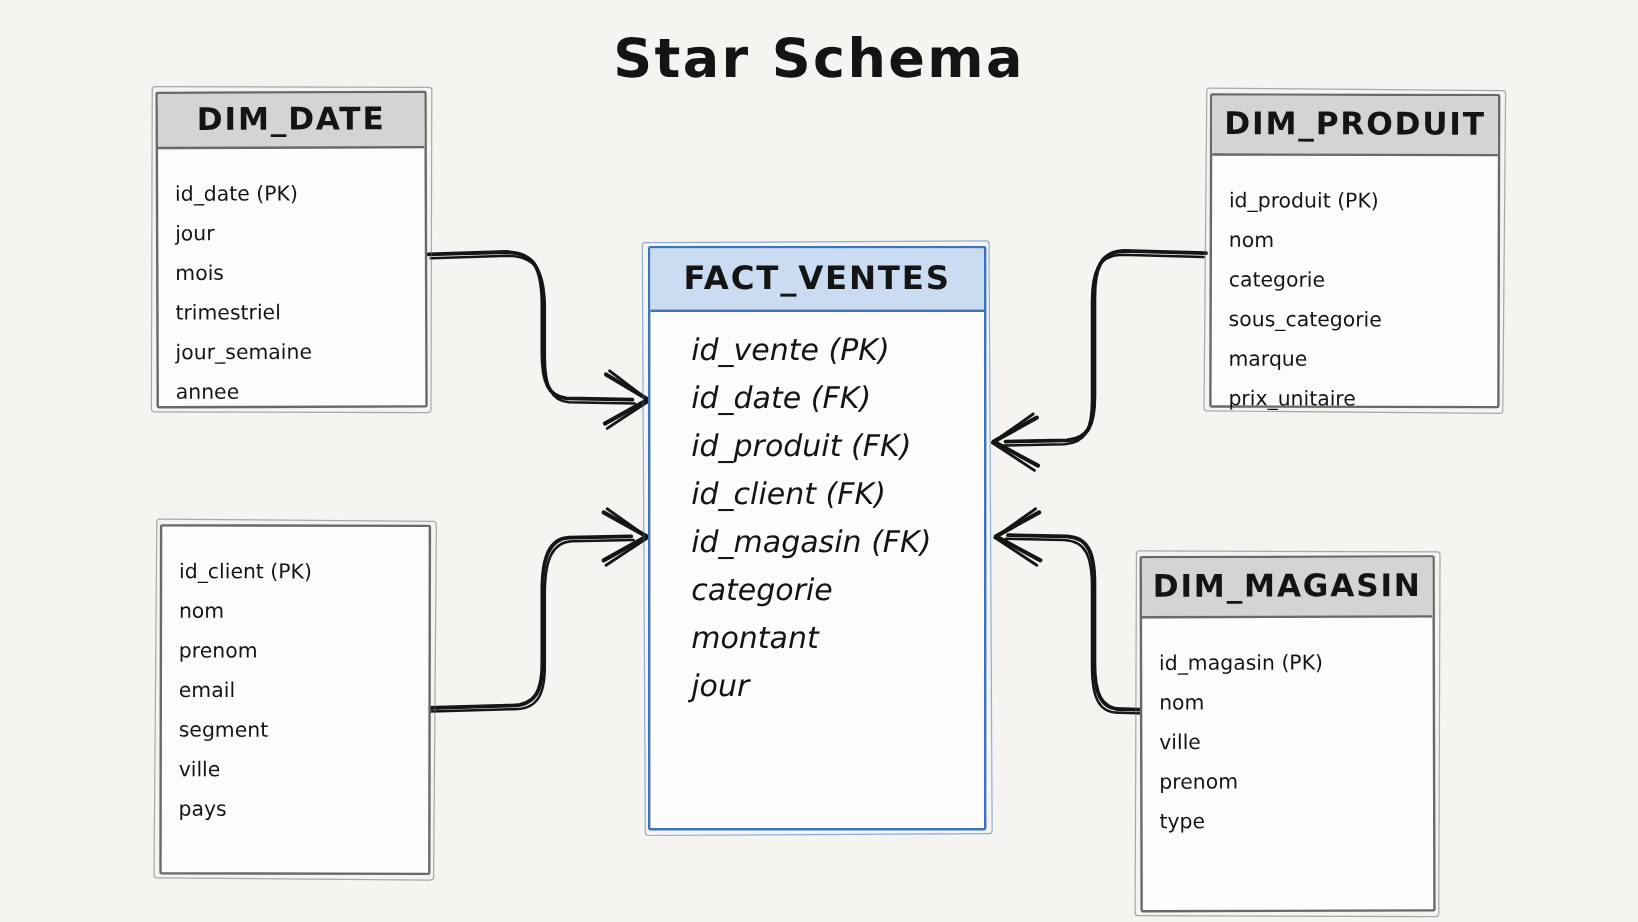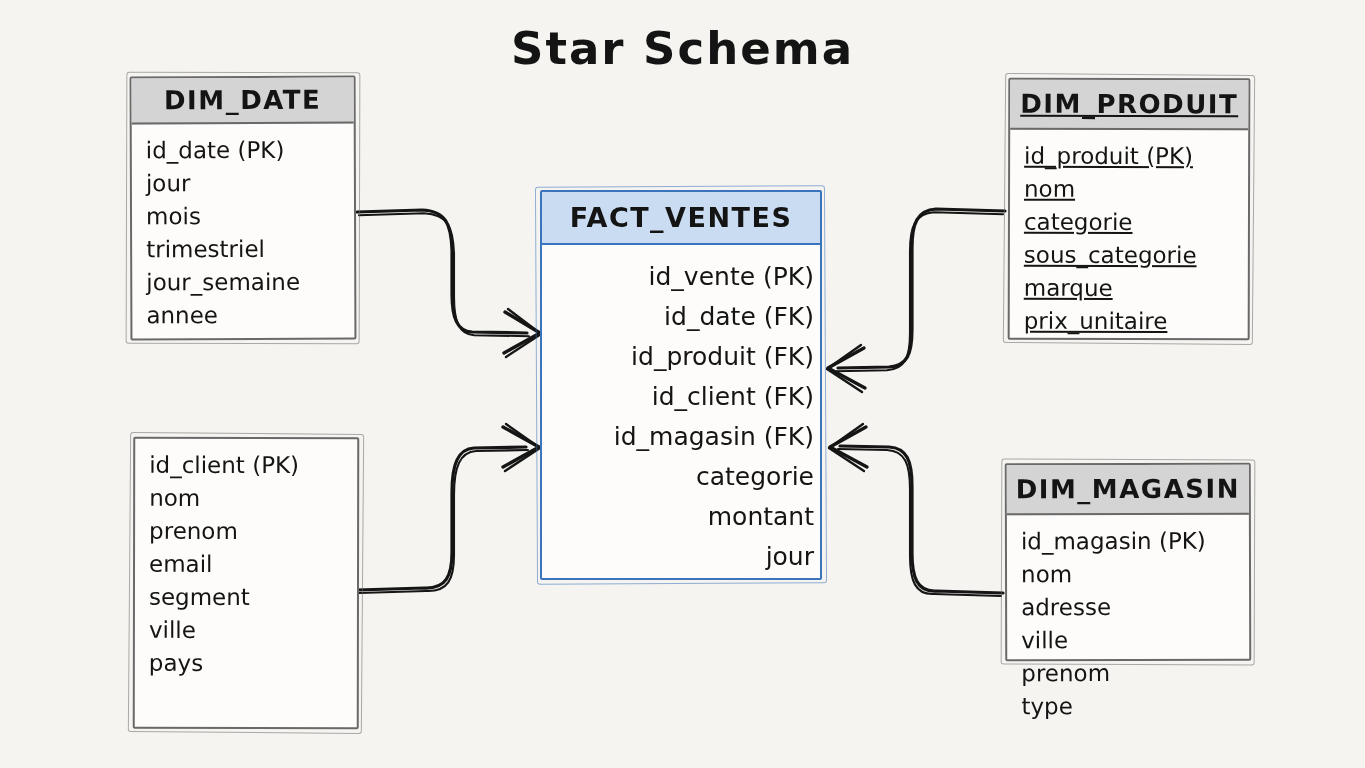--- a/index.html
+++ b/index.html
@@ -50,31 +50,31 @@
     background:var(--dim-header-bg);
     border-bottom:2.5px solid var(--dim-border);
     font-weight:700;font-size:26px;letter-spacing:1.5px;
     height:46px;
   }
   .fact .table-header{
     background:var(--fact-header-bg);
     border-bottom-color:var(--fact-border);
     height:53px;font-size:27px;
   }
-  .table-fields{padding:10px 6px 0 14px;font-size:23px;line-height:33px;}
-  .fact .table-fields{padding:12px 6px 0 4px;font-size:25px;line-height:40px;}
+  .table-fields{padding:22px 6px 0 14px;font-size:17px;line-height:33px;}
+  .fact .table-fields{padding:12px 6px 0 34px;font-size:25px;line-height:40px;font-style:italic;}
   .field{white-space:nowrap;}
   
   .dim-date{left:130px;top:76px;width:226px;height:264px;transform:rotate(-.2deg);}
-  .dim-produit{left:1008px;top:78px;width:242px;height:262px;transform:rotate(.15deg);text-decoration:underline;}
+  .dim-produit{left:1008px;top:78px;width:242px;height:262px;transform:rotate(.15deg);}
   .dim-produit .table-header{height:50px;}
   .dim-client{left:133px;top:437px;width:226px;height:292px;transform:rotate(.1deg);}
-  .dim-magasin{left:1005px;top:463px;width:246px;height:198px;transform:rotate(-.15deg);}
+  .dim-magasin{left:950px;top:463px;width:246px;height:297px;transform:rotate(-.15deg);}
   .dim-magasin .table-header{height:50px;}
-  .fact-ventes{left:540px;top:190px;width:282px;height:390px;text-align:right;}
+  .fact-ventes{left:540px;top:205px;width:282px;height:487px;}
   
   svg.connectors{position:absolute;inset:0;pointer-events:none;}
   svg.connectors path{
     fill:none;stroke:var(--arrow);
     stroke-linecap:round;stroke-linejoin:round;
   }
   svg.connectors .main{stroke-width:3.2;}
   svg.connectors .echo{stroke-width:2.1;}
   svg.connectors .head{stroke-width:3.4;}
   svg.connectors .head2{stroke-width:2.4;}
@@ -165,20 +165,19 @@
       <div class="field">ville</div>
       <div class="field">pays</div>
     </div>
   </div>
 
   <div class="table-box dim-magasin">
     <div class="table-header">DIM_MAGASIN</div>
     <div class="table-fields">
       <div class="field">id_magasin (PK)</div>
       <div class="field">nom</div>
-      <div class="field">adresse</div>
       <div class="field">ville</div>
       <div class="field">prenom</div>
       <div class="field">type</div>
     </div>
   </div>
 
 </div>
 
 </body></html>

